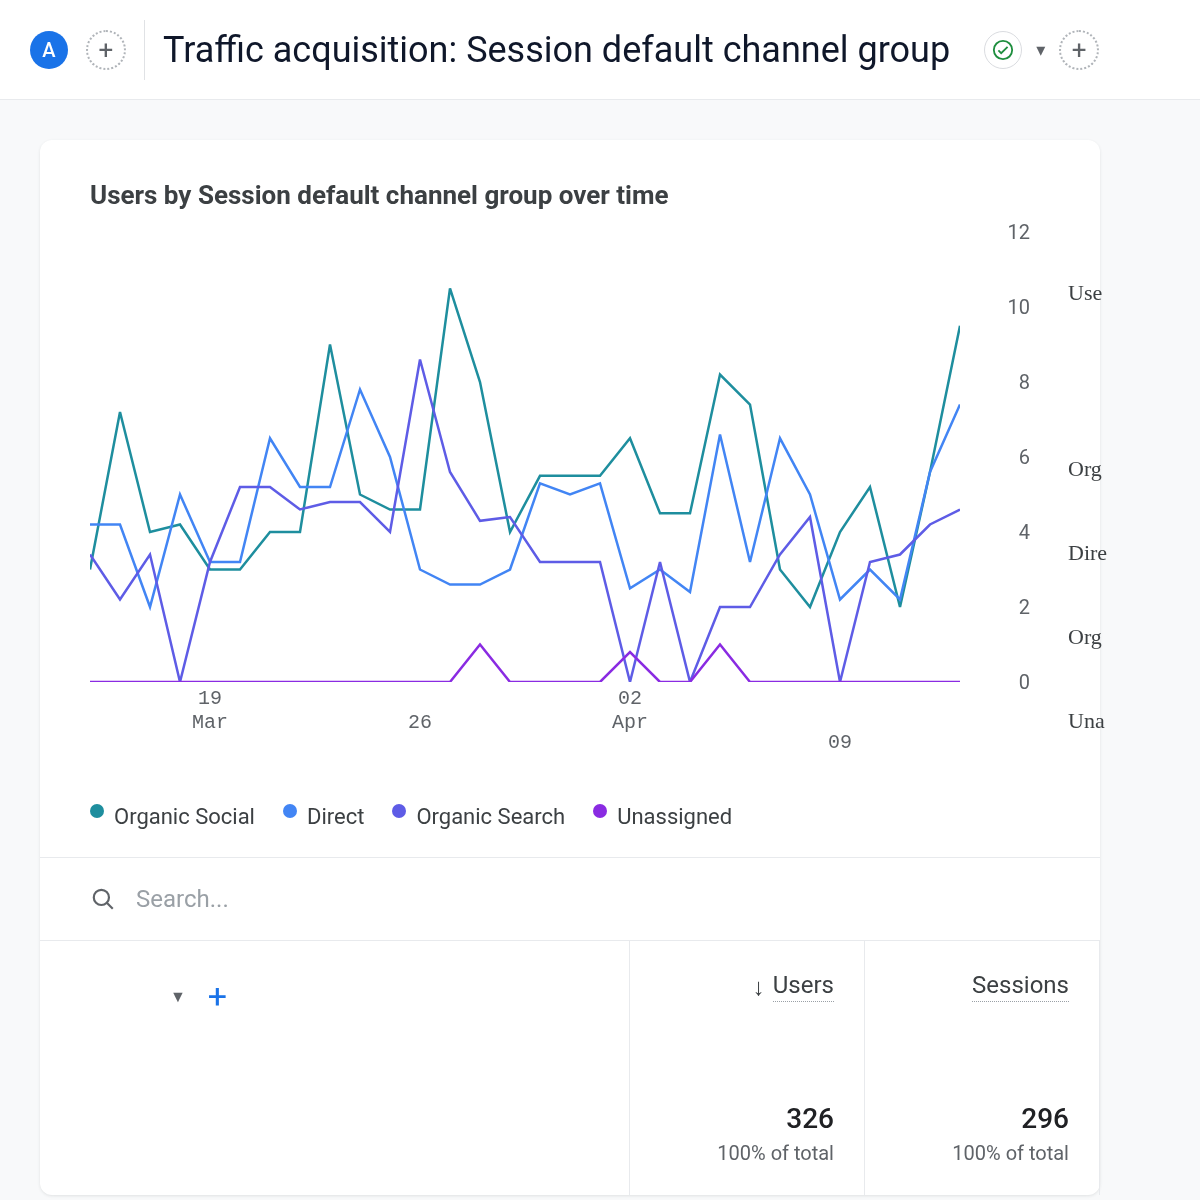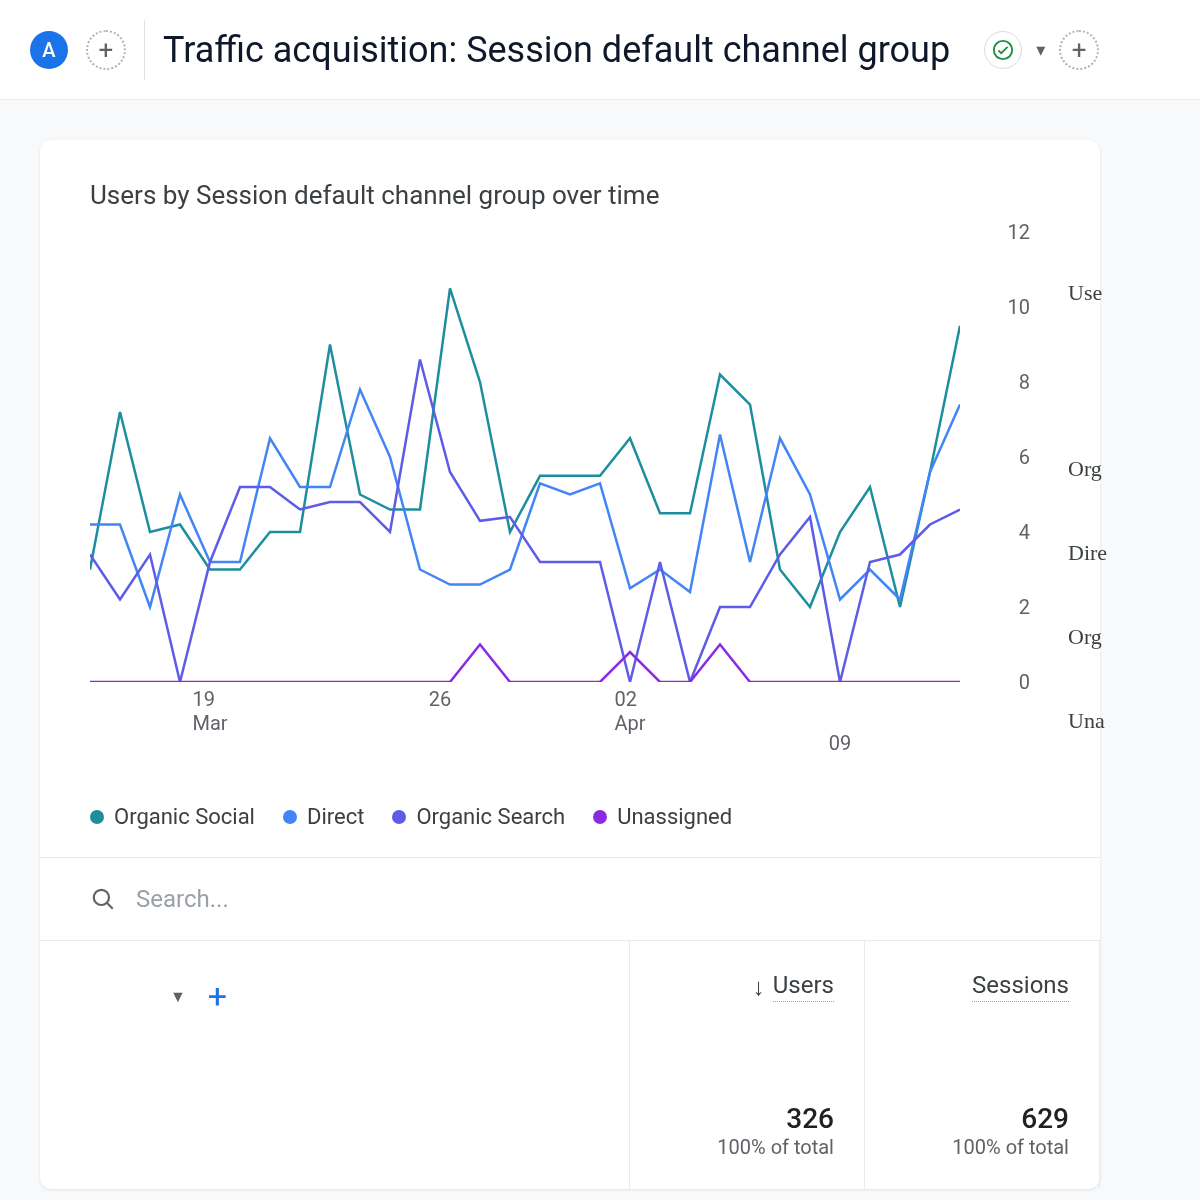--- a/index.html
+++ b/index.html
@@ -8,43 +8,43 @@
   .avatar { width: 38px; height: 38px; border-radius: 50%; background: #1a73e8; color: #fff; display: flex; align-items: center; justify-content: center; font-size: 20px; font-weight: 500; }
   .iconbtn { width: 40px; height: 40px; border-radius: 50%; border: 2.5px dotted #b0b4b9; display: flex; align-items: center; justify-content: center; color: #5f6368; font-size: 26px; cursor: pointer; background:#fff; }
   .sep { width: 1px; height: 60px; background: #e0e2e5; }
   .page-title { font-size: 36px; color: #0f172a; font-weight: 400; }
   .title-right { display: flex; align-items: center; gap: 14px; margin-left: 16px; }
   .badge-check { width: 38px; height: 38px; border-radius:50%; border:1.5px solid #dadce0; display:flex; align-items:center; justify-content:center; background:#fff;}
   .chev { color:#5f6368; font-size:18px; }
   .workspace { padding: 40px 0 0 40px; }
   .card { background: #fff; border-radius: 12px; box-shadow: 0 1px 3px rgba(60,64,67,.12); width: 1060px; min-height: 1020px; padding: 40px 0 0 0; }
   .card-inner { padding: 0 50px; }
-  .chart-title { font-size: 26px; color: #3c4043; margin-bottom: 22px; font-weight: 400; }
+  .chart-title { font-size: 26px; color: #3c4043; margin-bottom: 22px; font-weight: 700; }
   .chart-box { position: relative; height: 500px; }
   .plot { position:absolute; left:0; top:0; width: 870px; height: 450px; }
   .yaxis { position:absolute; right:20px; top:0; height:450px; width:40px; font-size:20px; color:#5f6368; }
   .ytick { position:absolute; right:0; transform: translateY(-50%); text-align:right; width:40px;}
   .xaxis { position:absolute; left:0; top:455px; width:870px; height:60px; font-size:20px; color:#5f6368; }
-  .xtick { position:absolute; transform:translateX(-50%); line-height:1.2; }
+  .xtick { position:absolute; transform:translateX(-50%); text-align:center; line-height:1.2;font-family:Liberation Mono, monospace; }
   .legend { display:flex; flex-wrap:wrap; gap:28px; font-size:22px; color:#3c4043; margin-top:72px; padding-bottom: 28px;}
-  .leg-item { display:flex; align-items:center; gap:10px; }
+  .leg-item { display:flex; align-items:flex-start; gap:10px; }
   .dot { width:14px; height:14px; border-radius:50%; display:inline-block; }
   .search-row { border-top:1px solid #e8eaed; border-bottom:1px solid #e8eaed; height:84px; display:flex; align-items:center; padding:0 50px; gap:20px; color:#9aa0a6; font-size:24px; }
   .search-row svg { width:26px; height:26px; }
   .table-area { display:flex; }
   .dim-cell { width:590px; padding:30px 50px; border-right:1px solid #e8eaed; }
   .dim-head { display:flex; align-items:center; gap:22px; margin-left:80px; margin-top:8px;}
   .dim-label { font-size:24px; color:#3c4043; }
   .tri { color:#5f6368; font-size:16px;}
   .plus-blue { color:#1a73e8; font-size:34px; font-weight:400; line-height:1;}
   .met-cell { flex:1; padding:30px 30px; border-right:1px solid #e8eaed; text-align:right; }
   .met-head { display:flex; justify-content:flex-end; align-items:center; gap:8px; font-size:24px; color:#3c4043; }
   .underline-dotted { border-bottom:1.8px dotted #9aa0a6; padding-bottom:2px;}
   .met-val { font-size:28px; color:#202124; font-weight:500; margin-top:100px;}
-  .met-sub { font-size:20px; color:#5f6368; }
+  .met-sub { font-size:20px; color:#5f6368; margin-top:6px;}
   .side-labels { position:absolute; left:1060px; top:180px; width:140px; font-size:22px; color:#3c4043; padding-left:8px;}
   .side-labels div { margin-bottom:58px; white-space:nowrap;font-family:Liberation Serif, serif; }
 </style>
 </head>
 <body>
 
 <div class="topbar">
   <div class="avatar">A</div>
   <div class="iconbtn">+</div>
   <div class="sep"></div>
@@ -76,21 +76,21 @@
             <div class="ytick" style="top: 450px;">0</div>
             <div class="ytick" style="top: 375px;">2</div>
             <div class="ytick" style="top: 300px;">4</div>
             <div class="ytick" style="top: 225px;">6</div>
             <div class="ytick" style="top: 150px;">8</div>
             <div class="ytick" style="top: 75px;">10</div>
             <div class="ytick" style="top: 0px;">12</div>
           </div>
         <div class="xaxis" id="xaxis">
             <div class="xtick" style="left: 120px;">19<br>Mar</div>
-            <div class="xtick" style="left: 350px;">26</div>
+            <div class="xtick" style="left: 330px; margin-top: 24px;">26</div>
             <div class="xtick" style="left: 540px;">02<br>Apr</div>
             <div class="xtick" style="left: 750px; margin-top: 44px;">09</div>
           </div>
       </div>
       <div class="legend" id="legend">
           <div class="leg-item">
             <span class="dot" style="background:#1e8e9e"></span>
             <span>Organic Social</span>
           </div>
           <div class="leg-item">
@@ -128,21 +128,21 @@
           <span>↓</span>
           <span class="underline-dotted">Users</span>
         </div>
         <div class="met-val">326</div>
         <div class="met-sub">100% of total</div>
       </div>
       <div class="met-cell">
         <div class="met-head">
           <span class="underline-dotted">Sessions</span>
         </div>
-        <div class="met-val">629</div>
+        <div class="met-val">296</div>
         <div class="met-sub">100% of total</div>
       </div>
     </div>
   </div>
 
   <div class="side-labels">
     <div>Use</div>
     <div style="height:34px"></div>
     <div>Org</div>
     <div>Dire</div>

